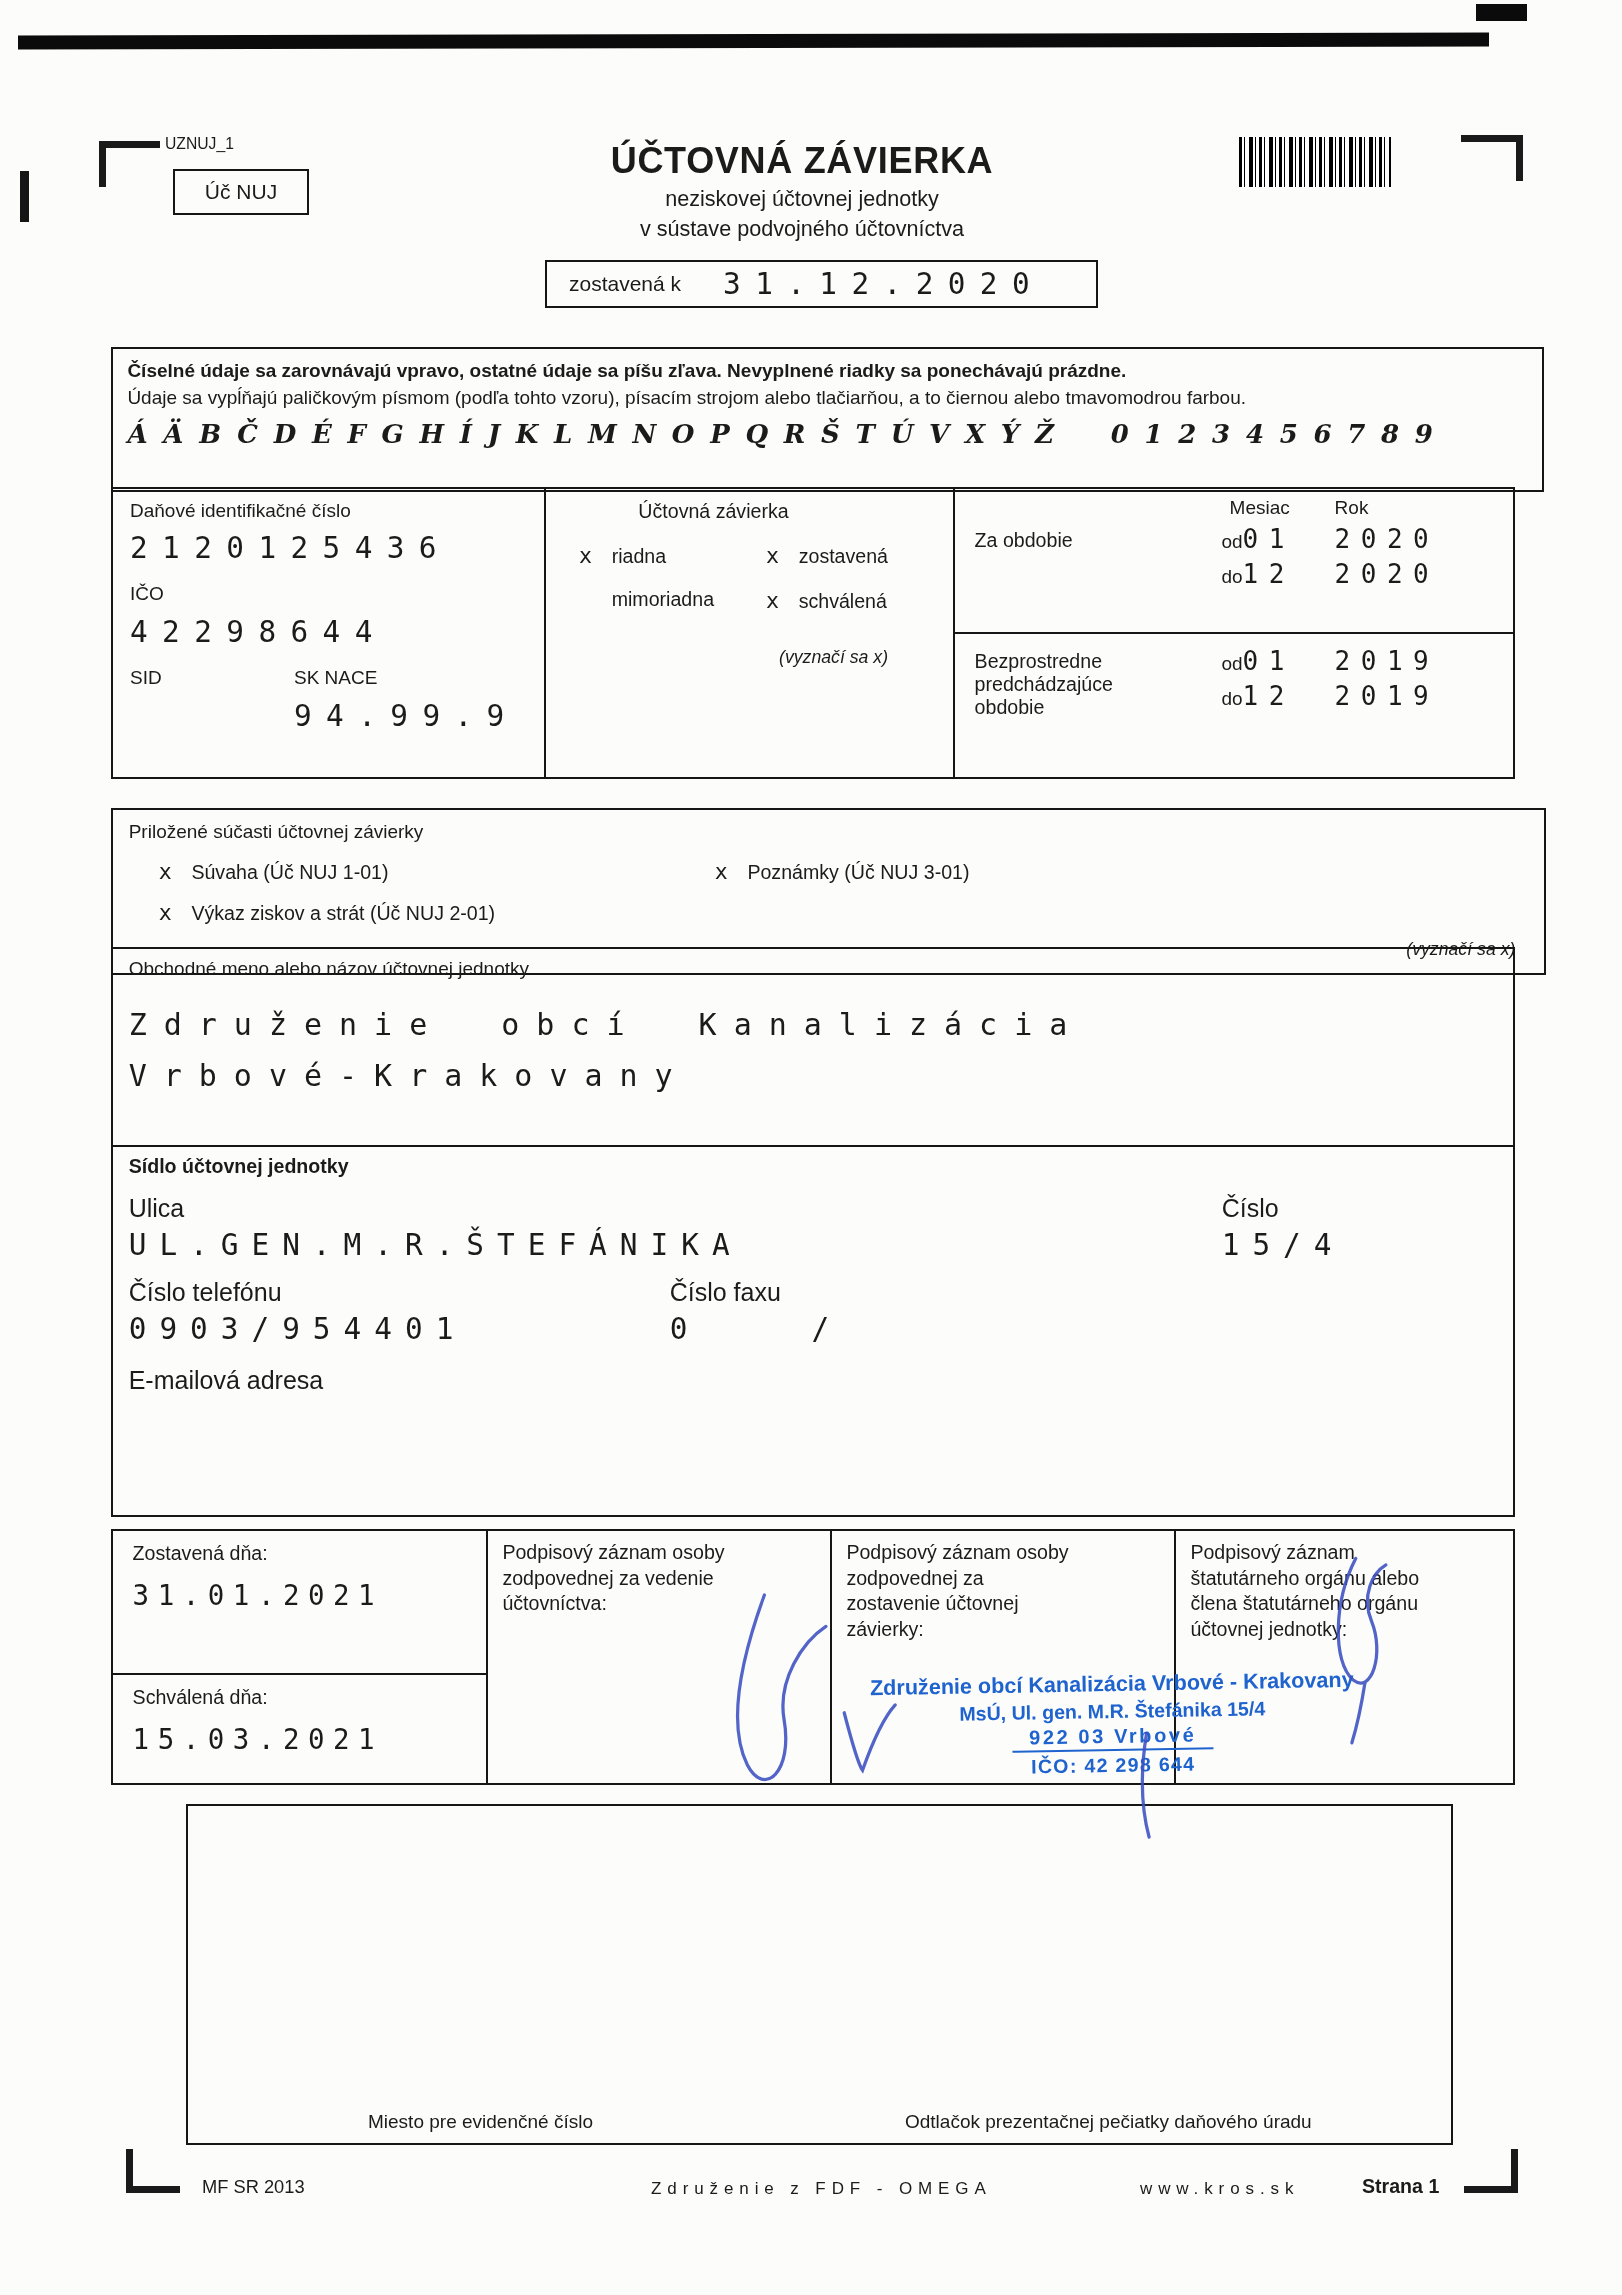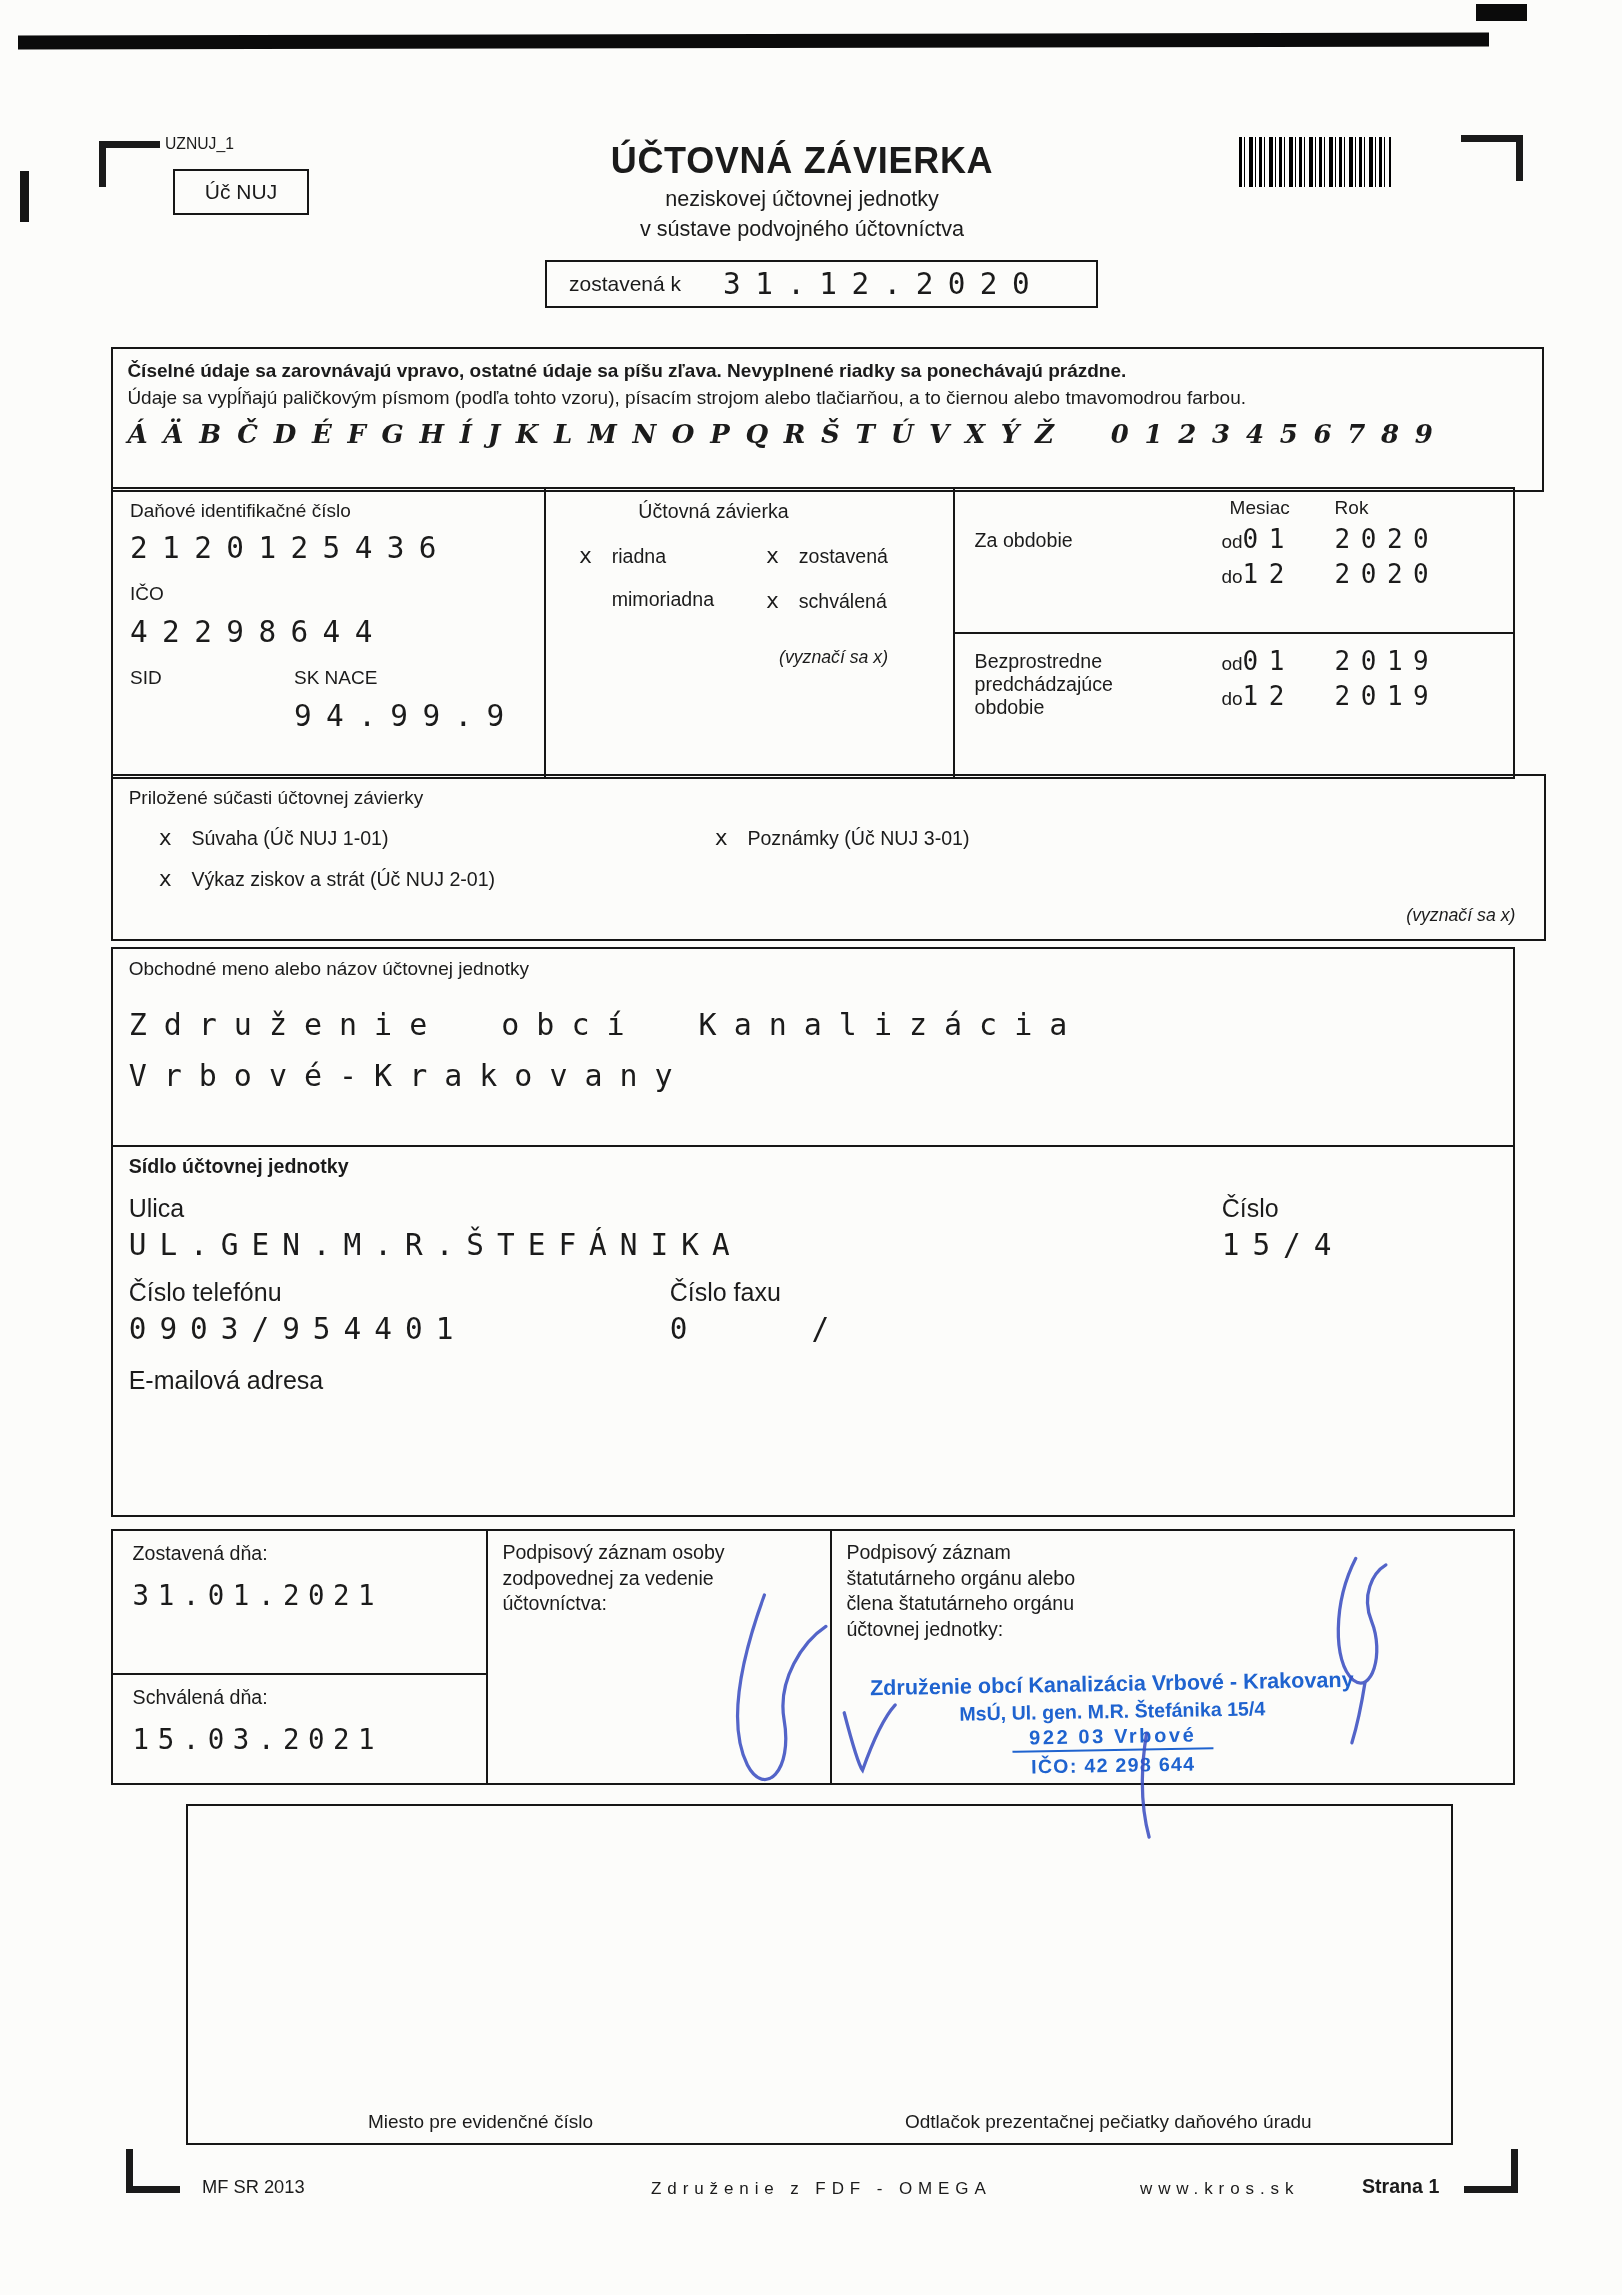--- a/index.html
+++ b/index.html
@@ -66,21 +66,21 @@
   .p-vals{display:flex;flex-direction:column;align-items:flex-end;}
   .mh{display:flex;justify-content:flex-end;font-size:19px;margin-top:1.3px;}
   .mh .m{width:105px;text-align:left;}
   .mh .r{width:164px;text-align:left;}
   .pv{display:flex;align-items:baseline;margin-top:5.2px;}
   .pv .od{font-size:19px;width:33px;text-align:right;}
   .pv .pm{width:92px;text-align:left;}
   .pv .py{width:164px;text-align:left;}
 
   
-  .attsec{left:111px;top:774px;width:1400px;height:142px;padding:10.5px 15.7px;position:absolute;}
+  .attsec{left:111px;top:808px;width:1400px;height:142px;padding:10.5px 15.7px;position:absolute;}
   .att-row{display:flex;margin-top:15.7px;}
   .att-item{display:flex;gap:17px;margin-left:30px;width:526px;align-items:baseline;}
   .att-item.wide{width:auto;}
   .att-item .lbl{font-size:19.6px;}
   .att-note{position:absolute;right:29px;bottom:13px;font-size:17.7px;font-style:italic;}
 
   
   .entsec{left:111px;top:947px;width:1400px;height:566px;}
   .ent-top{height:178px;border-bottom:2px solid #161616;padding:9.2px 15.7px;}
   .ent-line{margin-top:26px;font-family:"DejaVu Sans Mono",monospace;font-size:30px;letter-spacing:17px;word-spacing:22px;white-space:nowrap;}
@@ -304,20 +304,23 @@
       </div>
       <div class="sig-cell">
         <div class="lbl">Schválená dňa:</div>
         <div class="val-date">15.03.2021</div>
       </div>
     </div>
     <div class="sig-col">
       <div class="lbl">Podpisový záznam osoby zodpovednej za vedenie účtovníctva:</div>
     </div>
     <div class="sig-col">
+      <div class="lbl">Podpisový záznam osoby zodpovednej za zostavenie účtovnej závierky:</div>
+    </div>
+    <div class="sig-col">
       <div class="lbl">Podpisový záznam štatutárneho orgánu alebo člena štatutárneho orgánu účtovnej jednotky:</div>
     </div>
   </div>
 
   <div class="stamp">
     <div class="l1">Združenie obcí Kanalizácia Vrbové - Krakovany</div>
     <div class="l2">MsÚ, Ul. gen. M.R. Štefánika 15/4</div>
     <div><span class="l3">922 03 Vrbové</span></div>
     <div class="l4">IČO: 42 298 644</div>
   </div>

